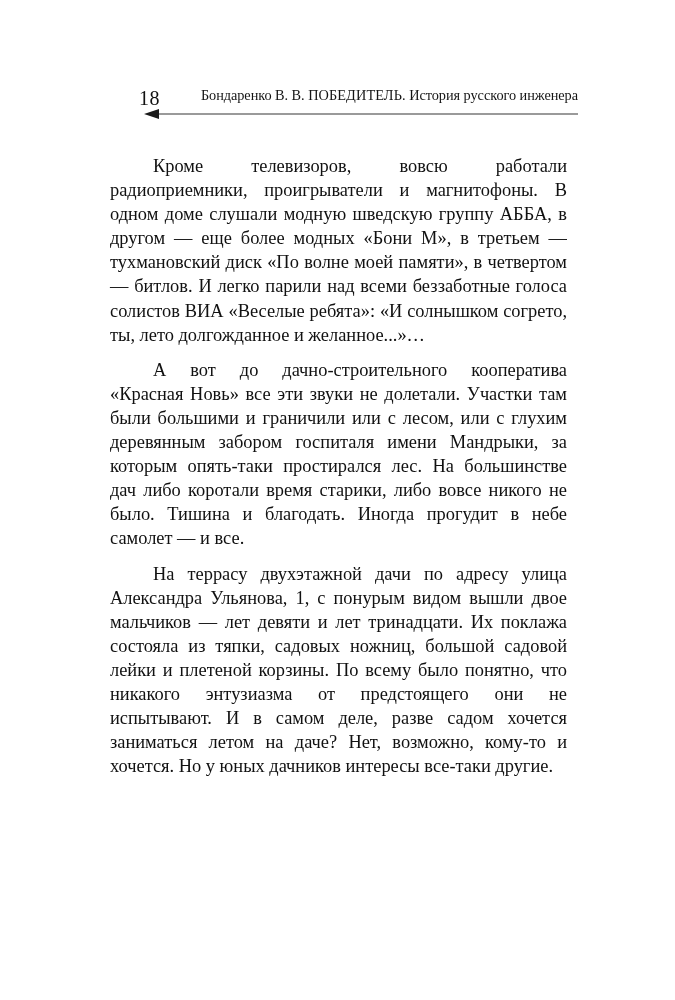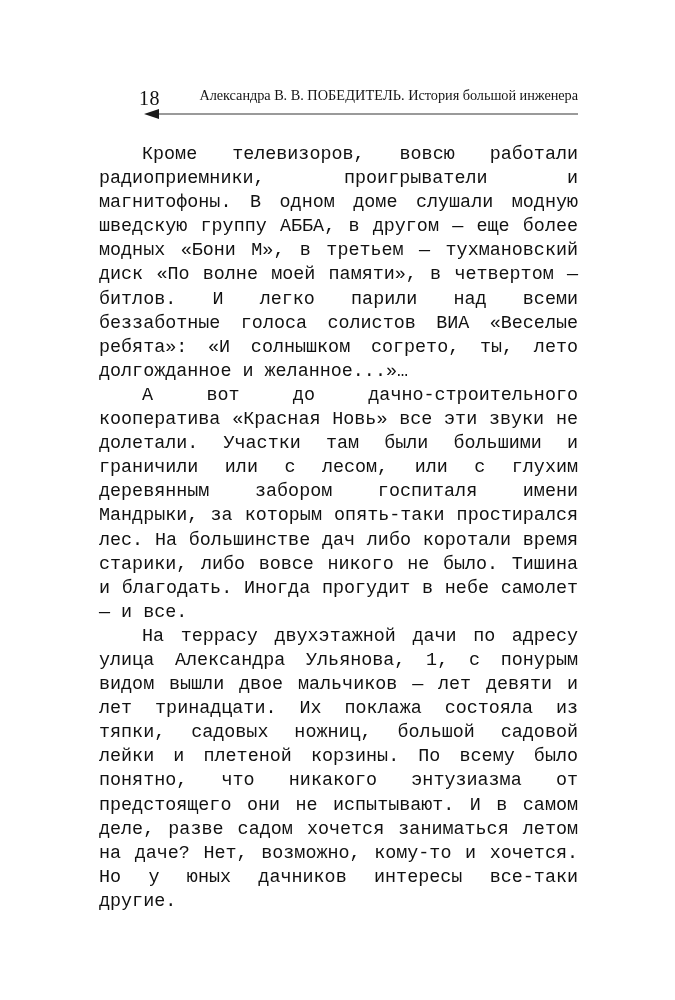--- a/index.html
+++ b/index.html
@@ -97,40 +97,39 @@
     top: 143px;
     width: 479px;
     font-size: 18.4px;
     line-height: 24.1px;
     text-align: justify;
     text-justify: inter-word;
     hyphens: manual;
     color: #111111;
   }
   .body-text p {
-    margin: 0;
+    margin: 11px;
     text-indent: 43px;
     text-align: justify;
-    font-family: Liberation Mono, monospace;
   }
   .body-text p:last-child {
     text-align-last: left;
   }
 </style>
 </head>
 <body>
 
 <div class="page">
 
   <div class="running-head">
 
     <div class="folio">18</div>
 
     <div class="head-title">
-      <span>Александра В. В. </span><span class="bold">ПОБЕДИТЕЛЬ.</span><span> История большой инженера</span>
+      <span>Бондаренко В. В. </span><span class="bold">ПОБЕДИТЕЛЬ.</span><span> История русского инженера</span>
     </div>
 
     <div class="head-rule-wrap">
       <span class="head-arrow"></span>
       <span class="head-rule"></span>
     </div>
 
   </div>
 
   <div class="body-text">

